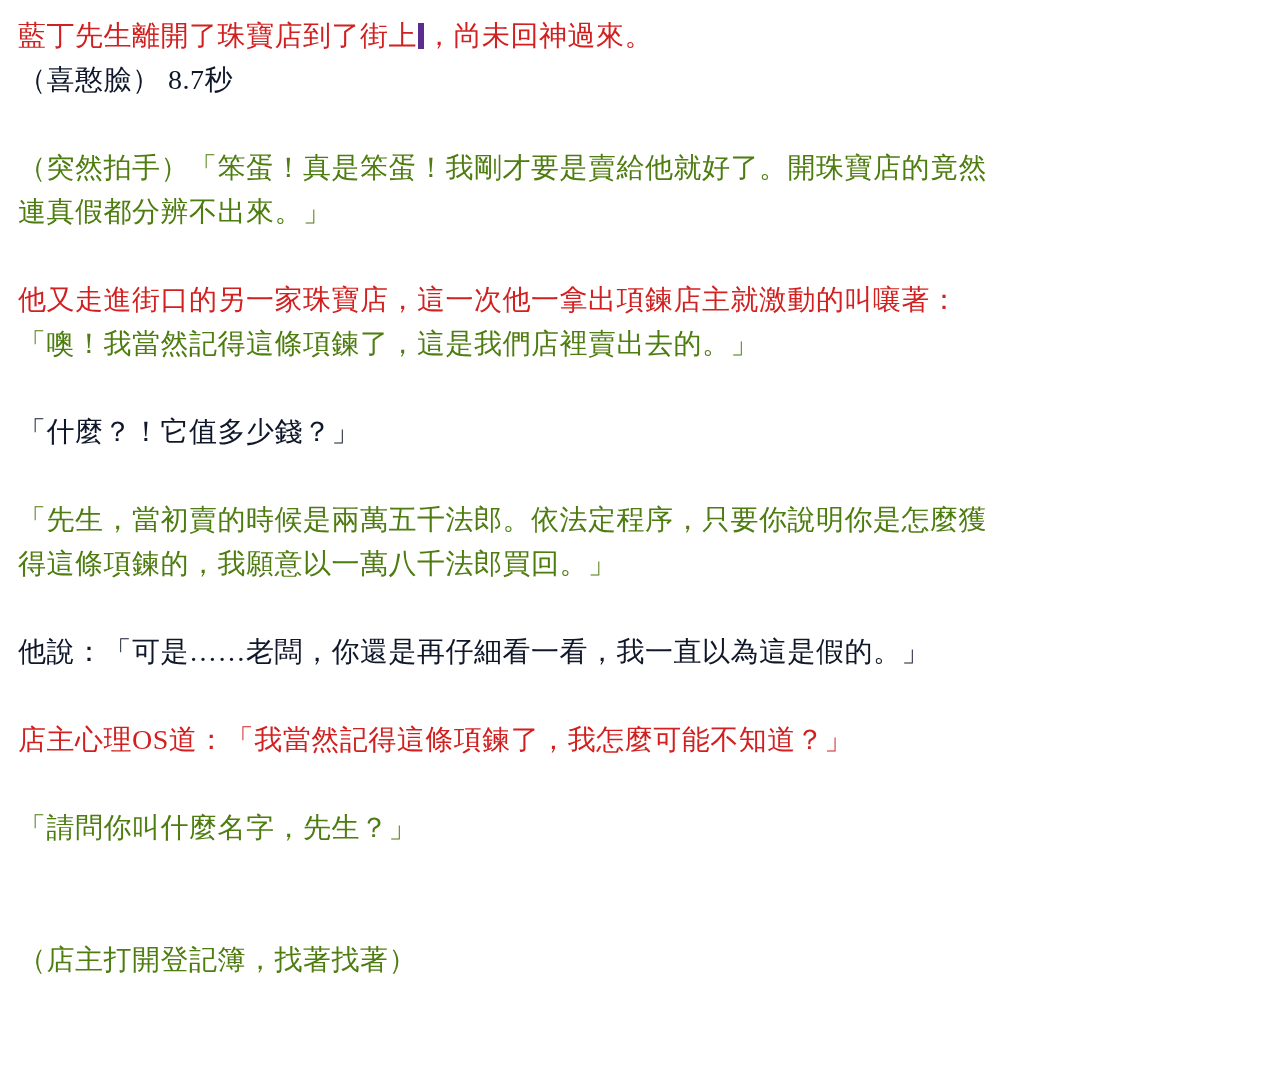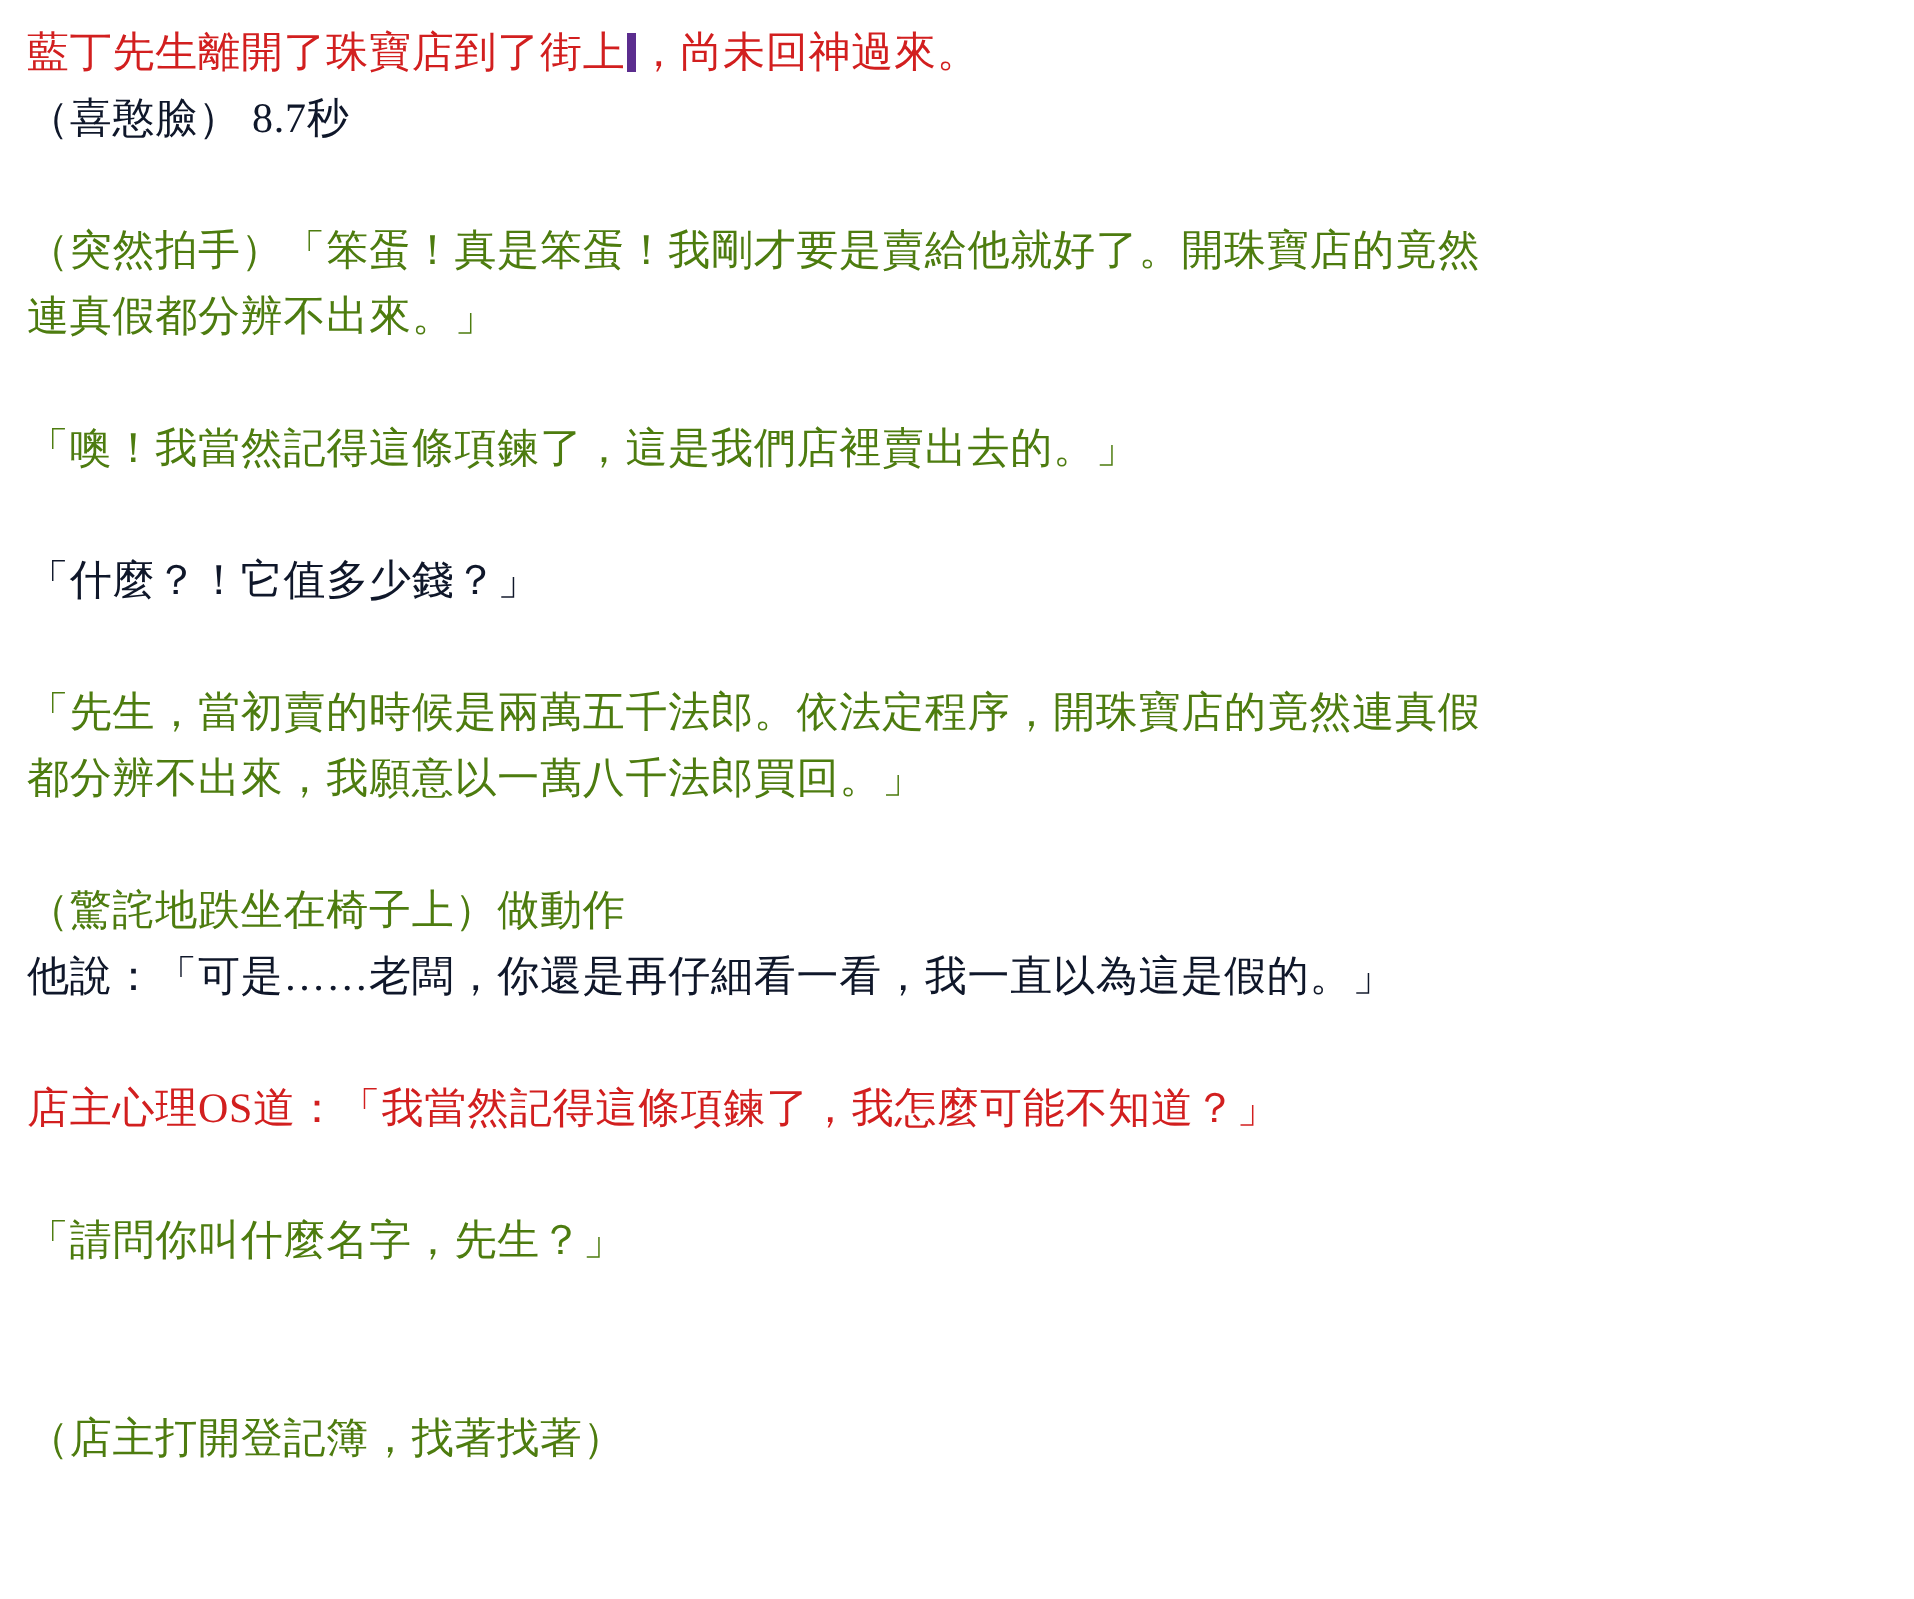--- a/index.html
+++ b/index.html
@@ -45,27 +45,27 @@
 </head>
 <body>
 
 <div class="page">
   <div id="doc-body">
       <div class="line red"><span>藍丁先生離開了珠寶店到了街上</span><span class="caret"></span><span>，尚未回神過來。</span></div>
       <div class="line blue"><span>（喜憨臉） 8.7秒</span></div>
       <div class="gap"></div>
       <div class="line green"><span>（突然拍手）「笨蛋！真是笨蛋！我剛才要是賣給他就好了。開珠寶店的竟然連真假都分辨不出來。」</span></div>
       <div class="gap"></div>
+      <div class="line red"><span>他又走進街口的另一家珠寶店，這一次他一拿出項鍊店主就激動的叫嚷著：</span></div>
       <div class="line green"><span>「噢！我當然記得這條項鍊了，這是我們店裡賣出去的。」</span></div>
       <div class="gap"></div>
       <div class="line blue"><span>「什麼？！它值多少錢？」</span></div>
       <div class="gap"></div>
-      <div class="line green"><span>「先生，當初賣的時候是兩萬五千法郎。依法定程序，開珠寶店的竟然連真假都分辨不出來，我願意以一萬八千法郎買回。」</span></div>
+      <div class="line green"><span>「先生，當初賣的時候是兩萬五千法郎。依法定程序，只要你說明你是怎麼獲得這條項鍊的，我願意以一萬八千法郎買回。」</span></div>
       <div class="gap"></div>
-      <div class="line green"><span>（驚詫地跌坐在椅子上）做動作</span></div>
       <div class="line blue"><span>他說：「可是……老闆，你還是再仔細看一看，我一直以為這是假的。」</span></div>
       <div class="gap"></div>
       <div class="line red"><span>店主心理OS道：「我當然記得這條項鍊了，我怎麼可能不知道？」</span></div>
       <div class="gap"></div>
       <div class="line green"><span>「請問你叫什麼名字，先生？」</span></div>
       <div class="gap"></div>
       <div class="gap"></div>
       <div class="line green"><span>（店主打開登記簿，找著找著）</span></div>
     </div>
 </div>

